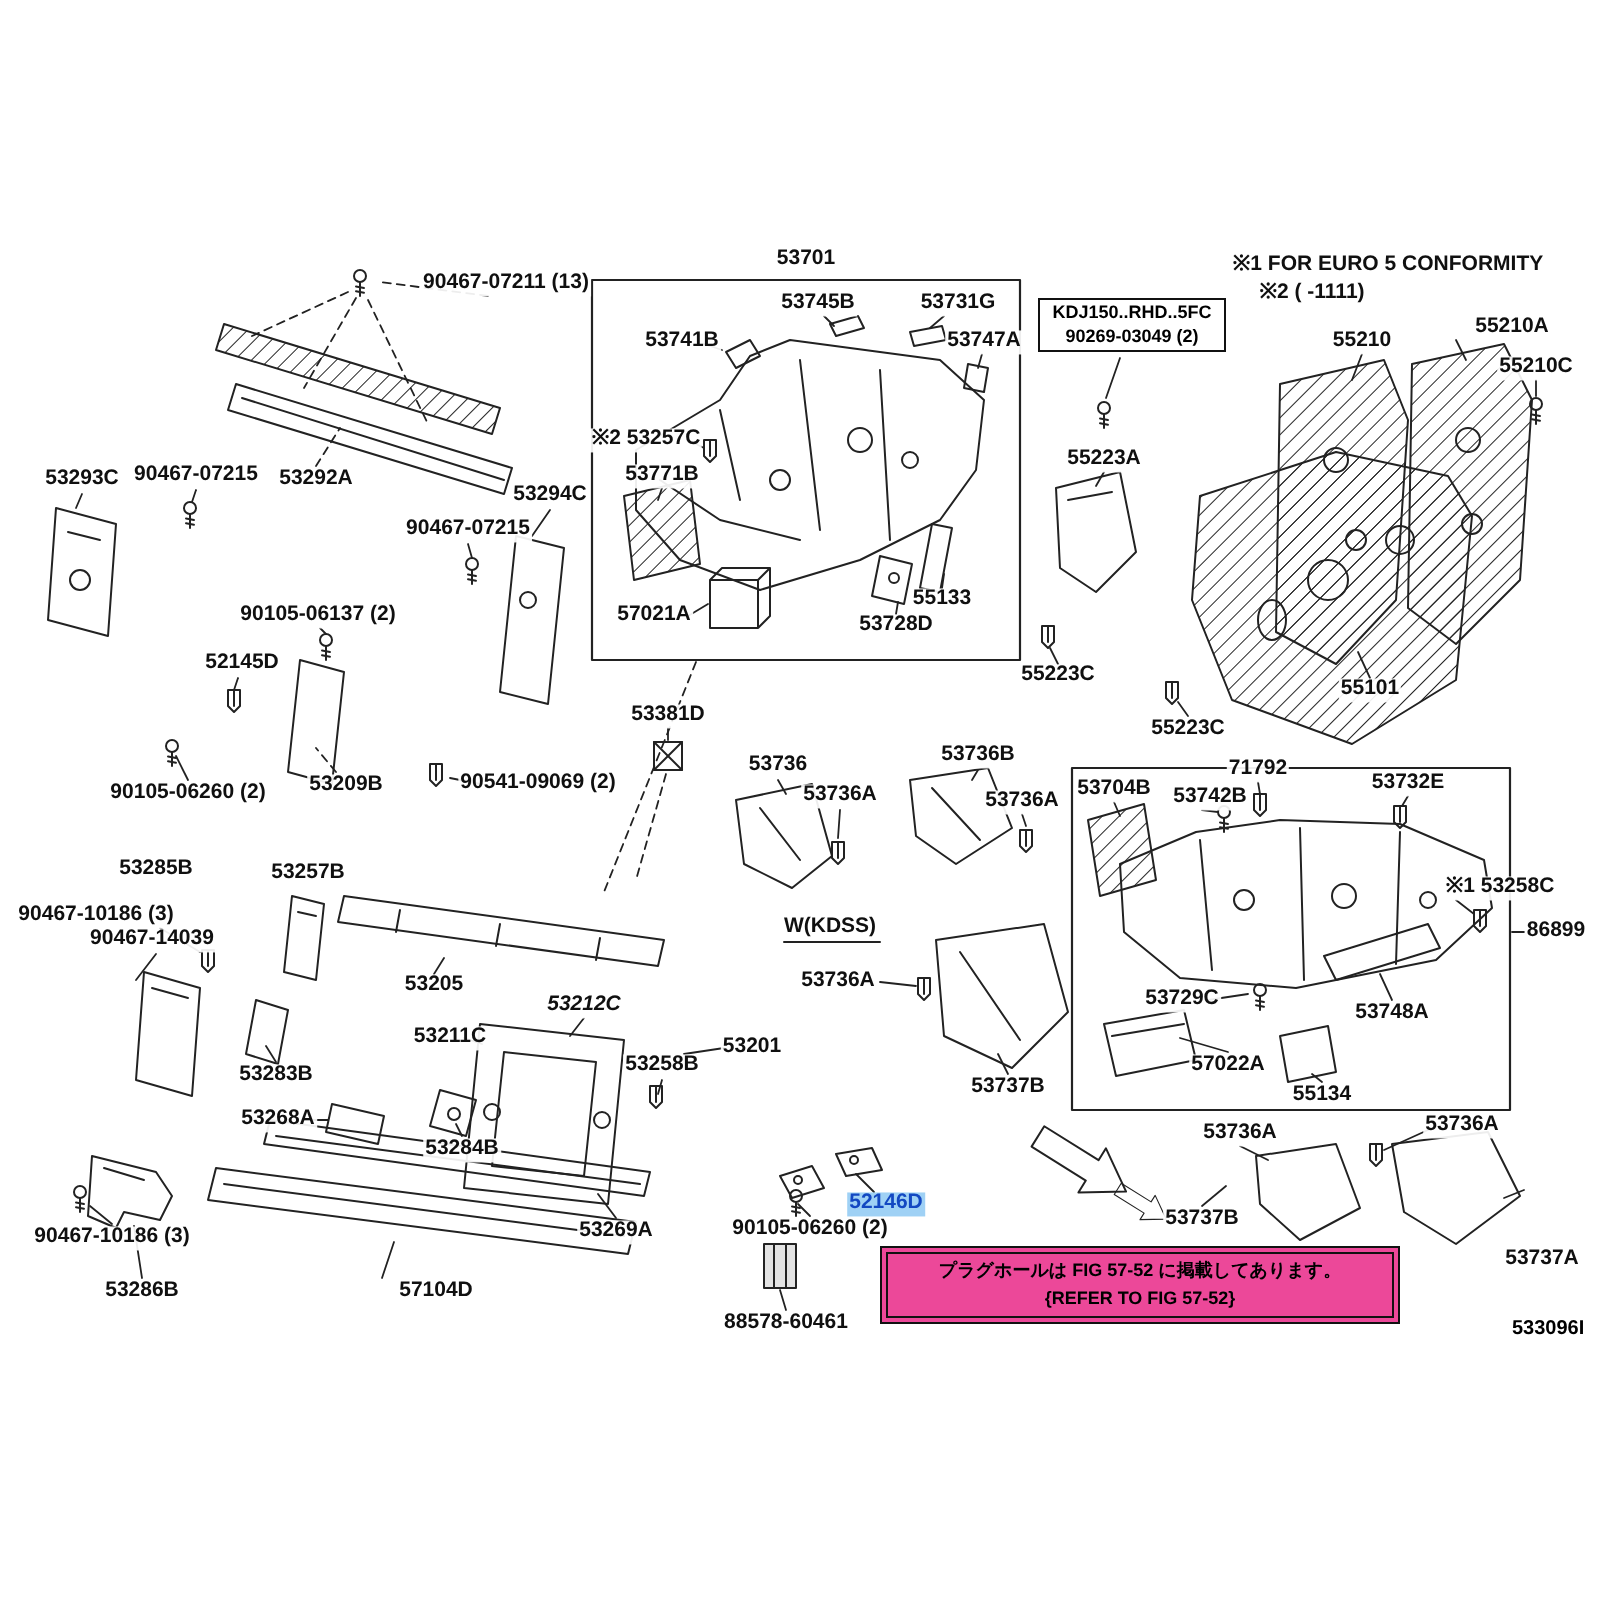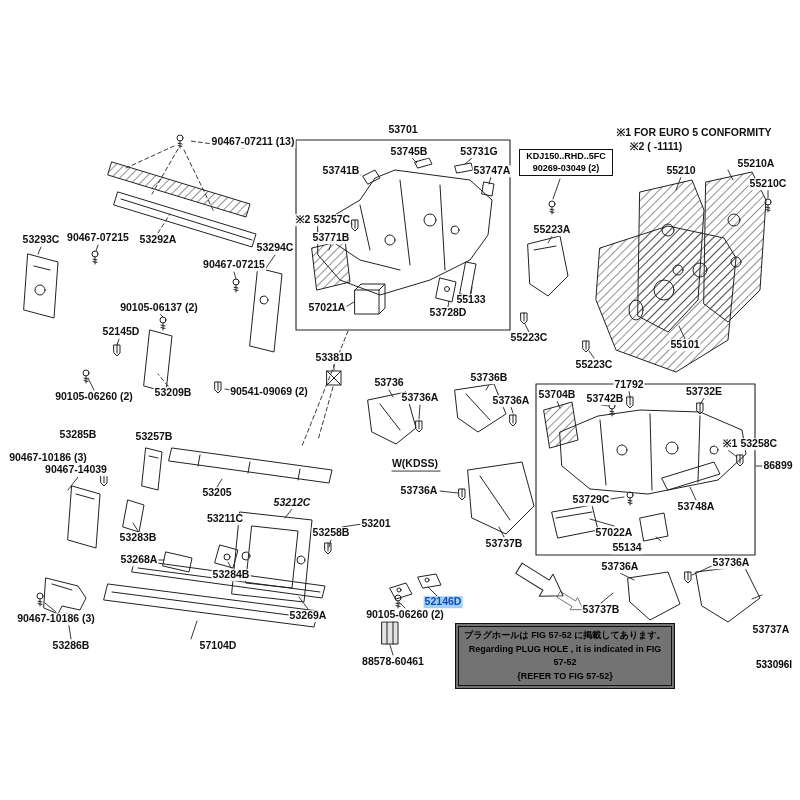--- a/index.html
+++ b/index.html
@@ -14,21 +14,21 @@
   svg.linework .leader { stroke-width:0.9; }
   svg.linework .hatched { fill:url(#hatch); }
   svg.linework .pad { fill:#e3e3e3; }
   svg.linework .frame { stroke-width:1.1; }
   .part-label { position:absolute; transform:translate(-50%,-50%); font-size:10.5px; font-weight:bold;
     color:#101010; white-space:nowrap; background:rgba(255,255,255,0.92); padding:0 1px; line-height:1.1; z-index:3; }
   .part-label.note { background:rgba(255,255,255,0.85); }
   .part-label.highlight { background:#9fd1f5; color:#1348c2; }
   .kdj-box { position:absolute; left:519px; top:149px; width:94px; border:1px solid #111;
     font-size:9px; font-weight:bold; text-align:center; padding:1px 2px; background:#fff; z-index:3; line-height:1.3; }
-  .note-box { position:absolute; left:455px; top:623px; width:220px; border:1px solid #111; padding:2px; background:#737373; z-index:4; }
+  .note-box { position:absolute; left:440px; top:623px; width:260px; border:1px solid #111; padding:2px; background:#ec4899; z-index:4; }
   .note-box .inner { border:1px solid #111; text-align:center; font-size:9px; font-weight:bold; padding:2px 3px; line-height:1.5; }
   .footer-code { position:absolute; left:756px; top:659px; font-size:10px; font-weight:bold; z-index:3; }
 </style>
 </head>
 <body>
 
 <div class="canvas">
 
   <svg class="linework" width="800" height="800" viewBox="0 0 800 800">
     <defs>
@@ -330,21 +330,21 @@
       <div class="part-label" style="left: 217px; top: 493px;">53205</div>
       <div class="part-label" style="left: 591px; top: 500px;">53729C</div>
       <div class="part-label" style="left: 292px; top: 503px; font-style: italic;">53212C</div>
       <div class="part-label" style="left: 696px; top: 507px;">53748A</div>
       <div class="part-label" style="left: 225px; top: 519px;">53211C</div>
       <div class="part-label" style="left: 376px; top: 524px;">53201</div>
       <div class="part-label" style="left: 331px; top: 533px;">53258B</div>
       <div class="part-label" style="left: 614px; top: 533px;">57022A</div>
       <div class="part-label" style="left: 138px; top: 538px;">53283B</div>
       <div class="part-label" style="left: 504px; top: 544px;">53737B</div>
-      <div class="part-label" style="left: 627px; top: 548px;">55134</div>
+      <div class="part-label" style="left: 661px; top: 548px;">55134</div>
       <div class="part-label" style="left: 139px; top: 560px;">53268A</div>
       <div class="part-label" style="left: 620px; top: 567px;">53736A</div>
       <div class="part-label" style="left: 731px; top: 563px;">53736A</div>
       <div class="part-label" style="left: 231px; top: 575px;">53284B</div>
       <div class="part-label" style="left: 771px; top: 595px; margin-top: 35px;">53737A</div>
       <div class="part-label highlight" style="left: 443px; top: 602px;">52146D</div>
       <div class="part-label" style="left: 601px; top: 610px;">53737B</div>
       <div class="part-label" style="left: 405px; top: 615px;">90105-06260 (2)</div>
       <div class="part-label" style="left: 308px; top: 616px;">53269A</div>
       <div class="part-label" style="left: 56px; top: 619px;">90467-10186 (3)</div>
@@ -354,20 +354,19 @@
     </div>
 
   <div class="kdj-box">
     <div>KDJ150..RHD..5FC</div>
     <div>90269-03049 (2)</div>
   </div>
 
   <div class="note-box">
     <div class="inner">
       <div>プラグホールは FIG 57-52 に掲載してあります。</div>
-      <div>Regarding  PLUG HOLE , it is indicated in FIG 57-52</div>
       <div>{REFER TO FIG 57-52}</div>
     </div>
   </div>
 
   <div class="footer-code">533096I</div>
 
 </div>
 
 </body></html>

